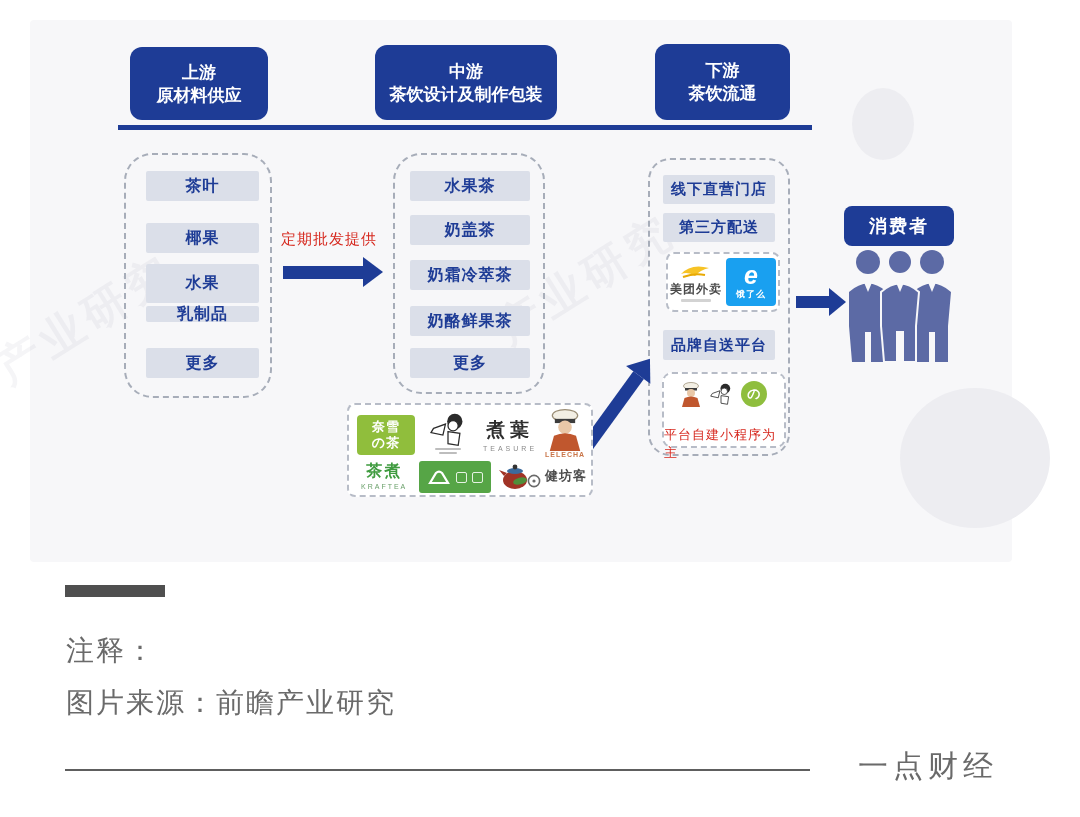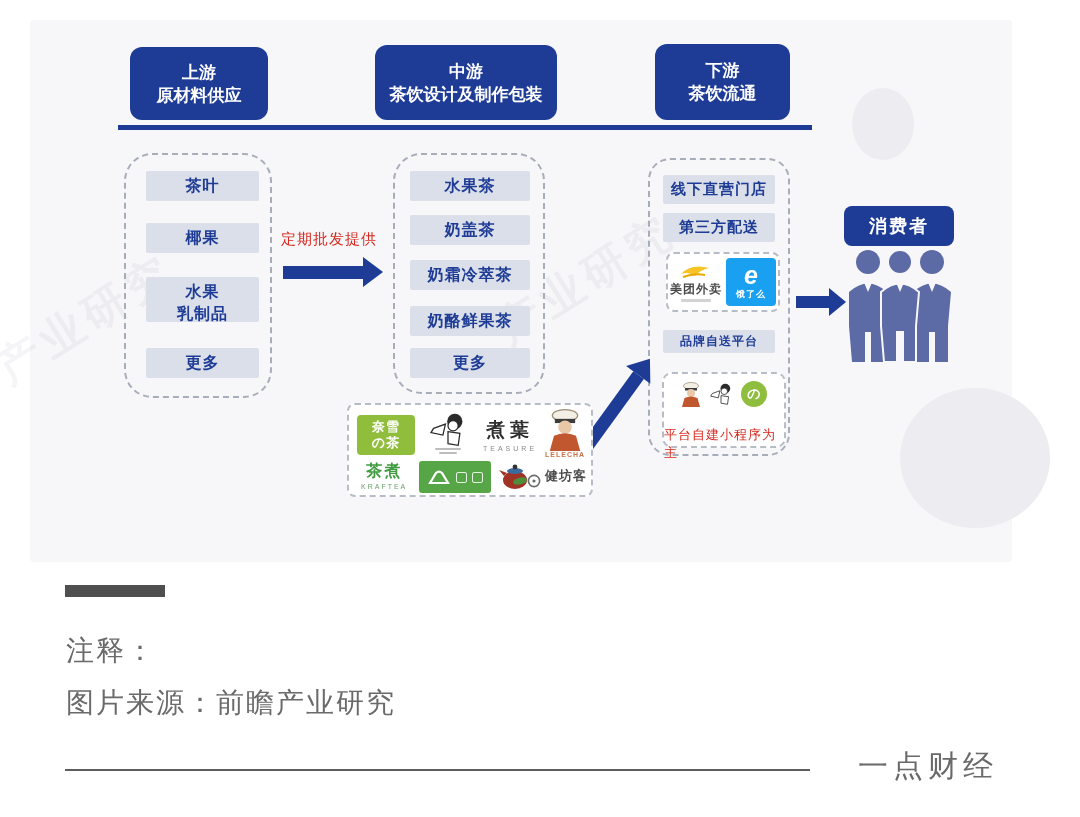--- a/index.html
+++ b/index.html
@@ -84,21 +84,21 @@
   </div>
   <div class="hdr" style="left:655px;top:44px;width:135px;height:76px;">
     <span>下游</span>
     <span>茶饮流通</span>
   </div>
   <div class="topline"></div>
 
   <div class="dash-box" style="left:124px;top:153px;width:148px;height:245px;"></div>
   <div class="pill" style="left:146px;top:171px;width:113px;height:30px;">茶叶</div>
   <div class="pill" style="left:146px;top:215px;width:113px;height:30px;margin-top:8px;">椰果</div>
-  <div class="pill" style="left:146px;top:277px;width:113px;height:30px;">水果</div>
+  <div class="pill" style="left:146px;top:264px;width:113px;height:39px;">水果</div>
   <div class="pill" style="left:146px;top:306px;width:113px;height:16px;">乳制品</div>
   <div class="pill" style="left:146px;top:348px;width:113px;height:30px;">更多</div>
 
   <div class="red-label" style="left:281px;top:230px;width:104px;">定期批发提供</div>
   <div class="barrow" style="left:283px;top:257px;width:100px;height:30px;">
     <i class="shaft"></i>
       <i class="tip"></i>
   </div>
 
   <div class="dash-box" style="left:393px;top:153px;width:152px;height:241px;"></div>
@@ -120,21 +120,21 @@
       </svg>
       <span class="mt-name">美团外卖</span>
       <i class="mt-sub"></i>
     </div>
     <div class="eleme" style="width:50px;height:48px;">
       <span class="e">e</span>
       <span class="el-name">饿了么</span>
     </div>
   </div>
 
-  <div class="pill" style="left:663px;top:330px;width:112px;height:23px;font-size:12px;">品牌自送平台</div>
+  <div class="pill" style="left:663px;top:330px;width:112px;height:30px;font-size:15px;">品牌自送平台</div>
 
   <div class="logo-card" style="left:662px;top:372px;width:124px;height:76px;border-radius:10px;">
     <div style="position:absolute;left:0;top:6px;width:100%;display:flex;align-items:center;justify-content:center;gap:7px;">
       <svg width="20" height="28" viewBox="0 0 40 52">
         <ellipse cx="20" cy="10" rx="15" ry="7" fill="#f3efe4" stroke="#9a8d75" stroke-width="1.5"></ellipse>
         <rect x="8" y="14" width="24" height="5" fill="#3c3c3c"></rect>
         <circle cx="20" cy="24" r="8" fill="#e9c8a8"></circle>
         <path d="M2 52 L7 34 Q20 28 33 34 L38 52 Z" fill="#c0572e"></path>
       </svg>
       <svg width="26" height="24" viewBox="0 0 48 42">

